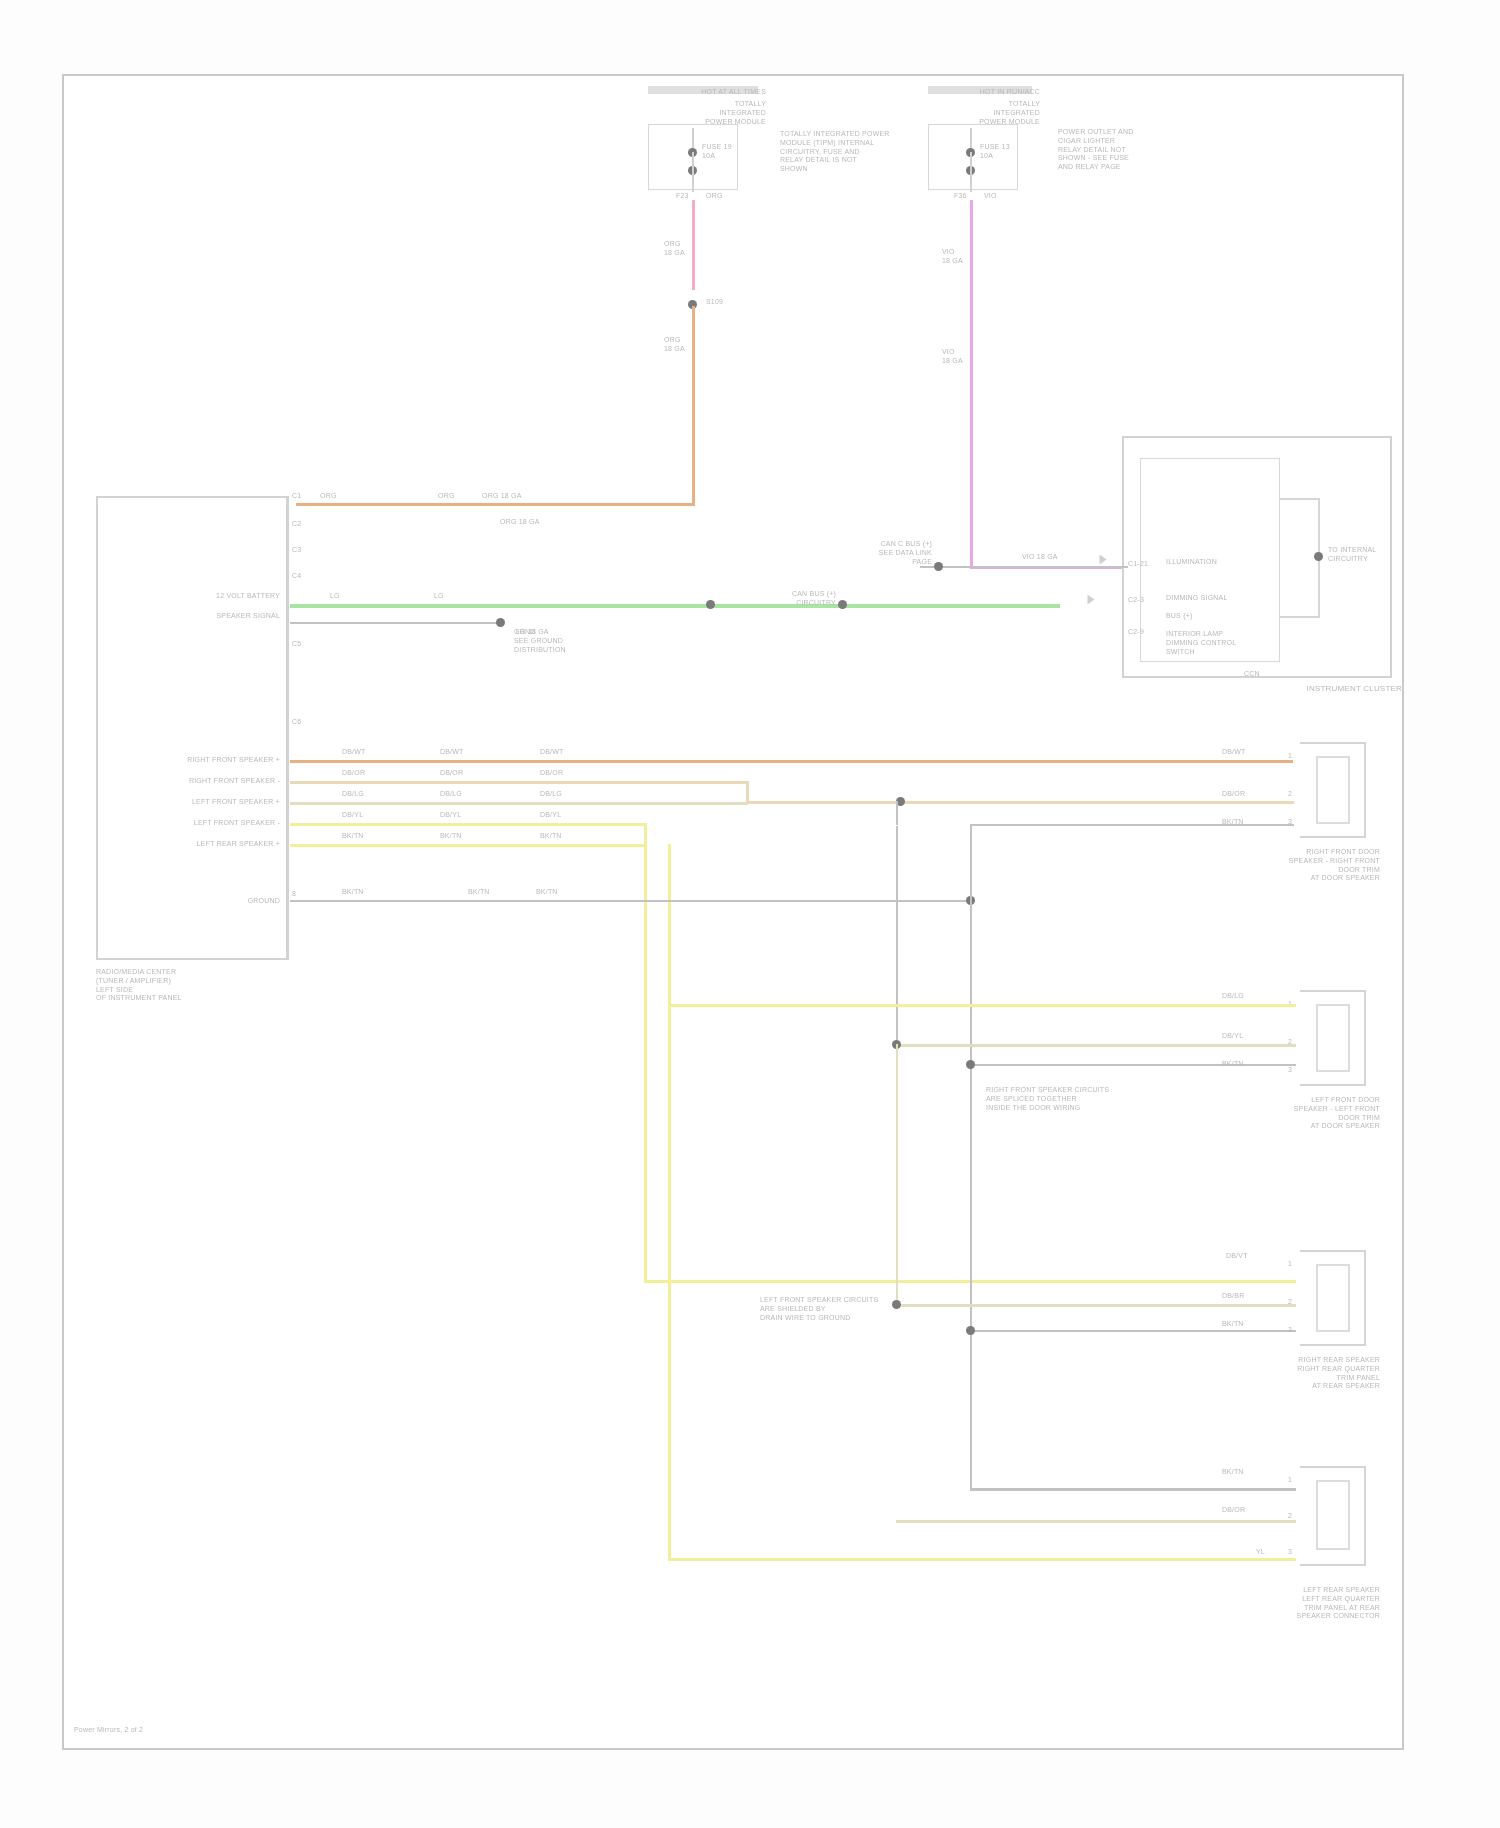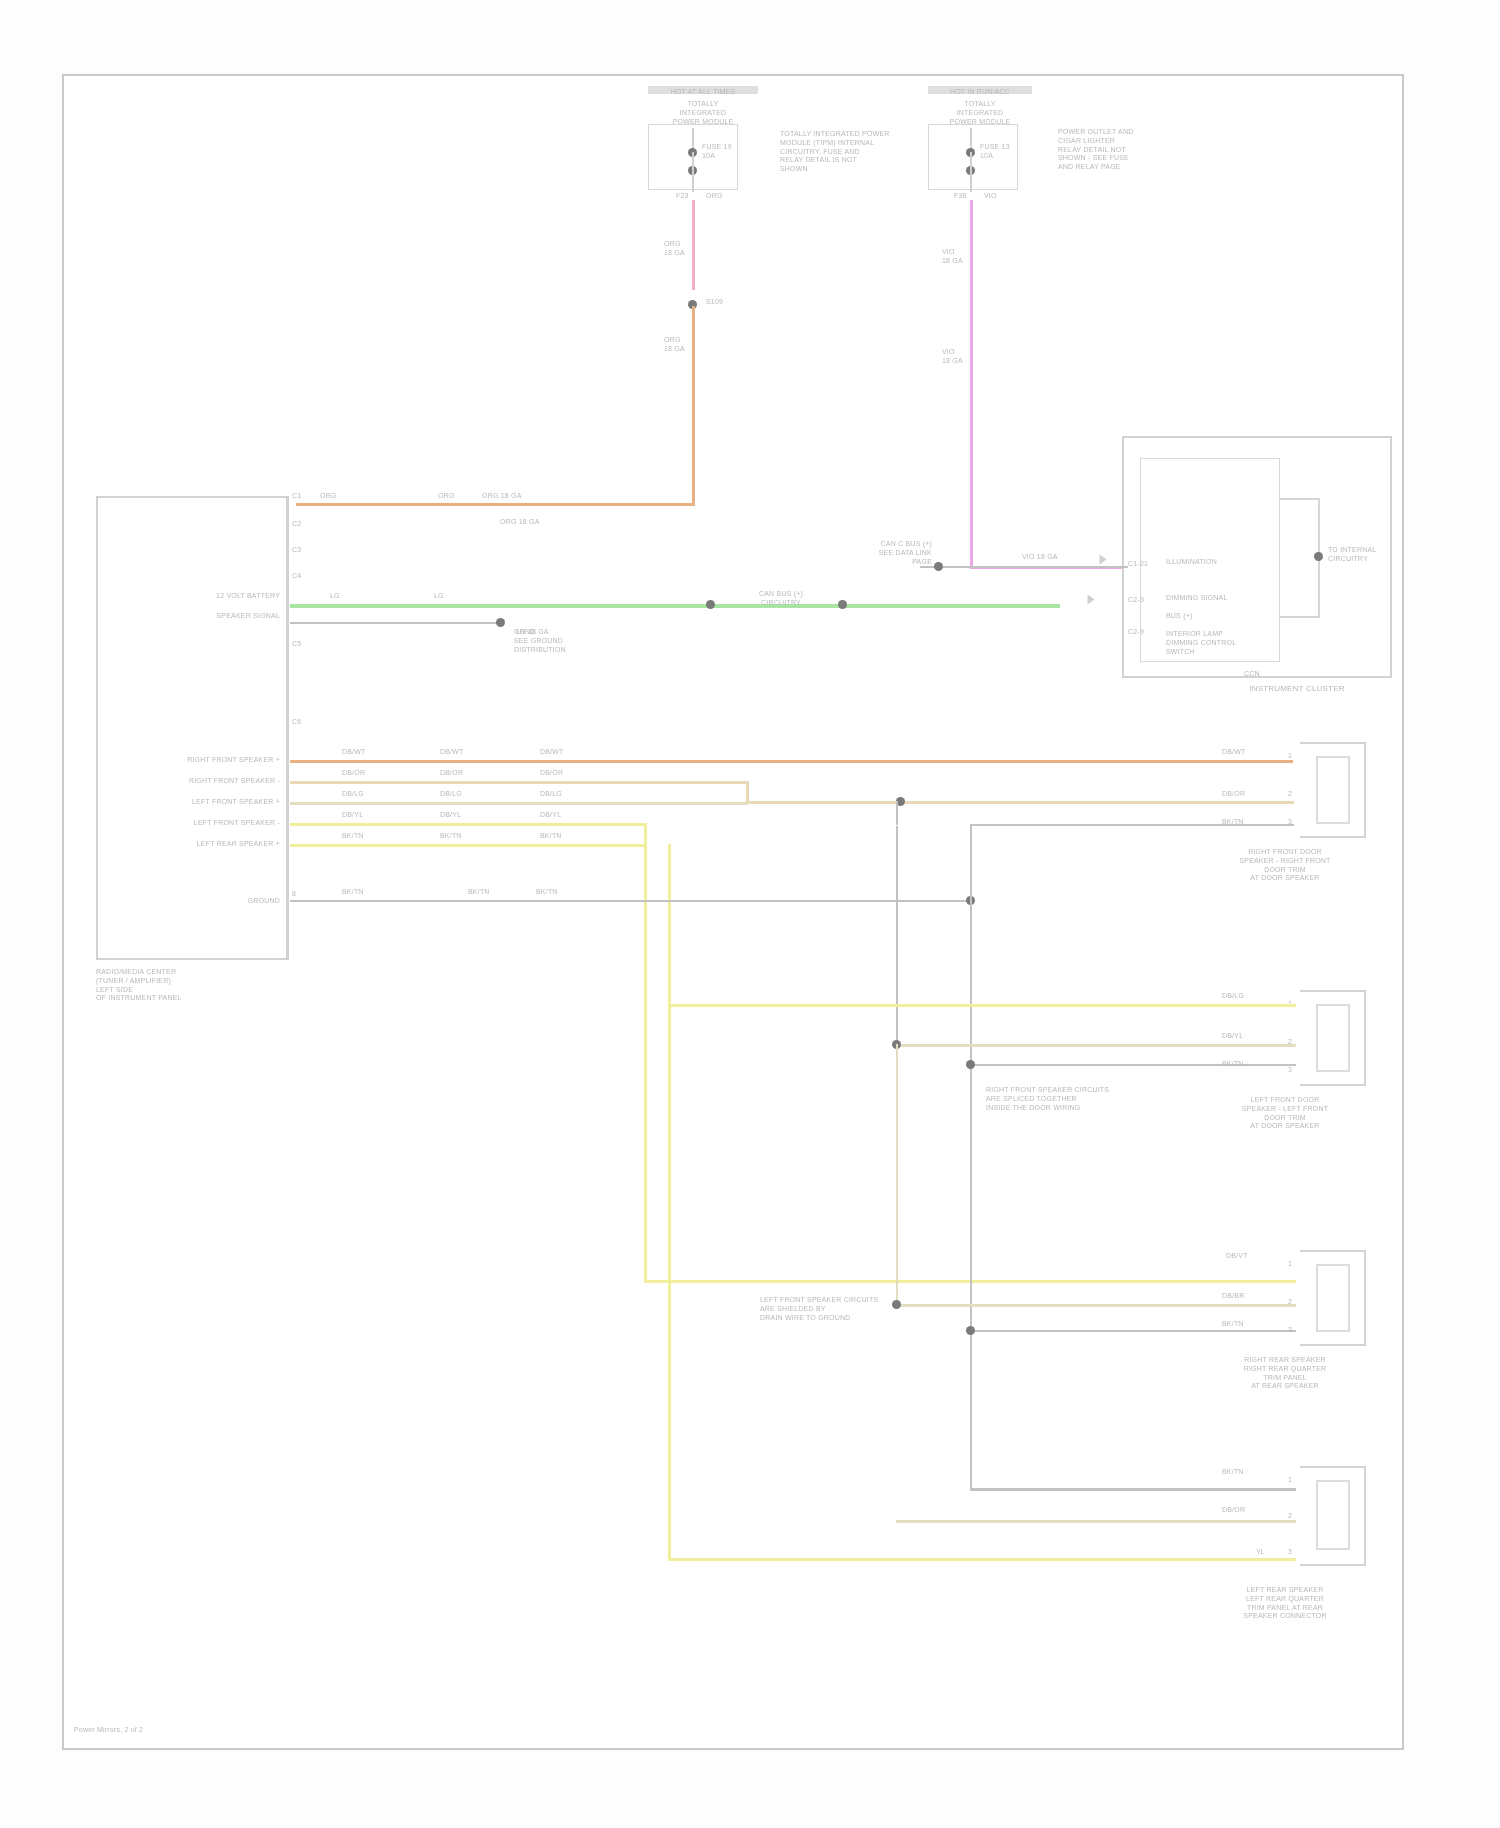--- a/index.html
+++ b/index.html
@@ -30,21 +30,21 @@
   .w-lgt{background:#e2dfc0;}
 
   
   .dot{position:absolute;width:9px;height:9px;border-radius:50%;background:#7a7a7a;}
 
   
   .t{position:absolute;color:#b8b8b8;white-space:pre;line-height:1.25;letter-spacing:.2px;}
   .t.xs{font-size:8px;}
   .t.xxs{font-size:7px;}
   .t.r{text-align:right;}
-  .t.c{text-align:center;}
+  .t.c{text-align:right;}
 
   
   .conn{position:absolute;border:2px solid #d4d4d4;border-left:none;background:#fff;}
   .conn-inner{position:absolute;border:2px solid #dcdcdc;background:#fff;}
 
   
   .arrow{position:absolute;width:0;height:0;border-left:5px solid transparent;
          border-right:5px solid transparent;border-bottom:7px solid #cfcfcf;}
   .hdrbar{position:absolute;background:#dfdfdf;height:8px;}
 </style>

